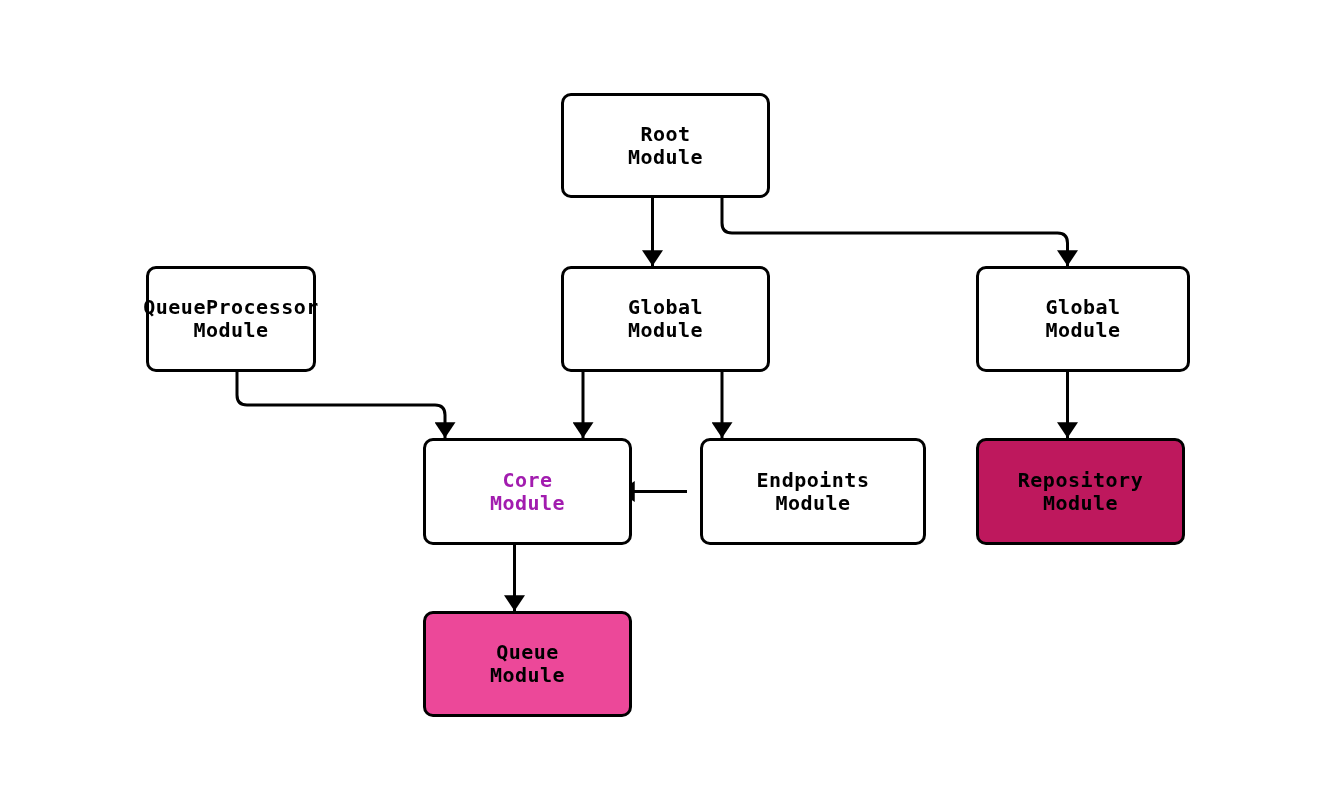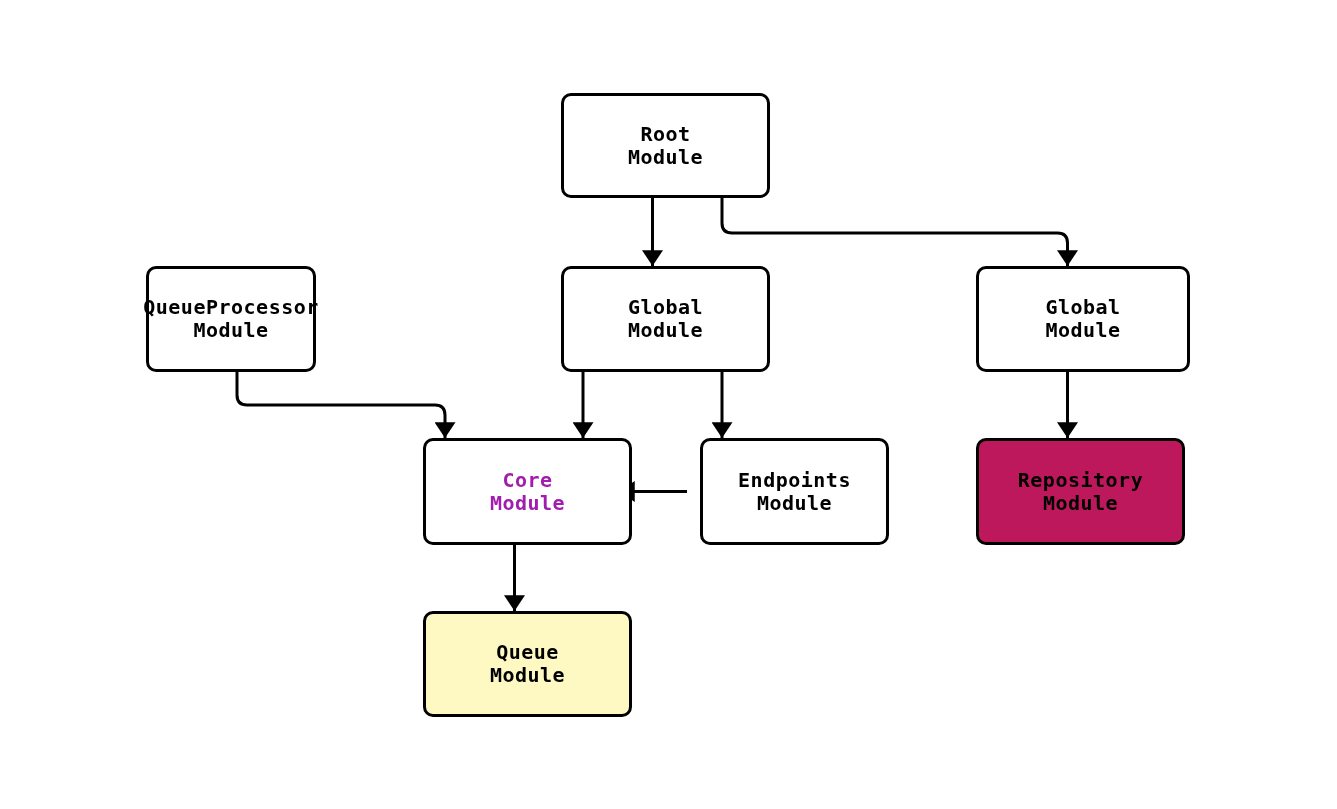--- a/index.html
+++ b/index.html
@@ -75,25 +75,25 @@
       <span>Module</span>
     </div>
     <div class="node" style="left: 963px; top: 266px; width: 214px; height: 106px; border-color: rgb(0, 0, 0); background: rgb(255, 255, 255); color: rgb(0, 0, 0);">
       <span>Global</span>
       <span>Module</span>
     </div>
     <div class="node" style="left: 410px; top: 438px; width: 209px; height: 107px; border-color: rgb(0, 0, 0); background: rgb(255, 255, 255); color: #a21caf;">
       <span>Core</span>
       <span>Module</span>
     </div>
-    <div class="node" style="left: 687px; top: 438px; width: 189px; height: 107px; border-color: rgb(0, 0, 0); background: rgb(255, 255, 255); color: rgb(0, 0, 0);">
+    <div class="node" style="left: 687px; top: 438px; width: 226px; height: 107px; border-color: rgb(0, 0, 0); background: rgb(255, 255, 255); color: rgb(0, 0, 0);">
       <span>Endpoints</span>
       <span>Module</span>
     </div>
     <div class="node" style="left: 963px; top: 438px; width: 209px; height: 107px; border-color: rgb(0, 0, 0); background: #be185d; color: rgb(0, 0, 0);">
       <span>Repository</span>
       <span>Module</span>
     </div>
-    <div class="node" style="left: 410px; top: 611px; width: 209px; height: 106px; border-color: rgb(0, 0, 0); background: #fef9c3; color: rgb(0, 0, 0);">
+    <div class="node" style="left: 410px; top: 611px; width: 209px; height: 106px; border-color: rgb(0, 0, 0); background: #ec4899; color: rgb(0, 0, 0);">
       <span>Queue</span>
       <span>Module</span>
     </div>
   </div>
 
 </body></html>

